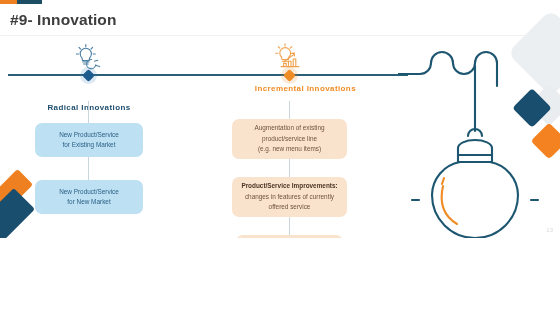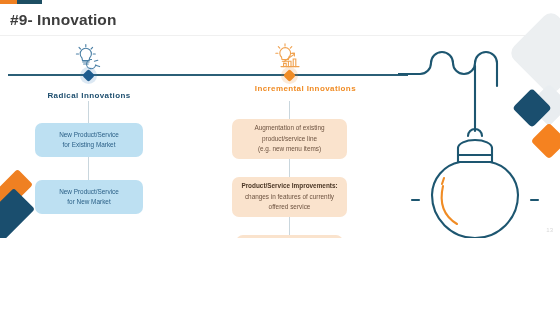--- a/index.html
+++ b/index.html
@@ -135,21 +135,21 @@
 
   
   .branch-label {
     position: absolute;
     font-size: 8px;
     font-weight: bold;
     letter-spacing: 0.4px;
     white-space: nowrap;
     text-align: center;
   }
-  .label-radical { color: #1d4e6e; }
+  .label-radical { color: #1d4e6e; margin-top: 12px; }
   .label-incremental { color: #f08c25; }
 
   
   .connector {
     position: absolute;
     width: 1px;
     background: #c9d6dd;
   }
 
   

